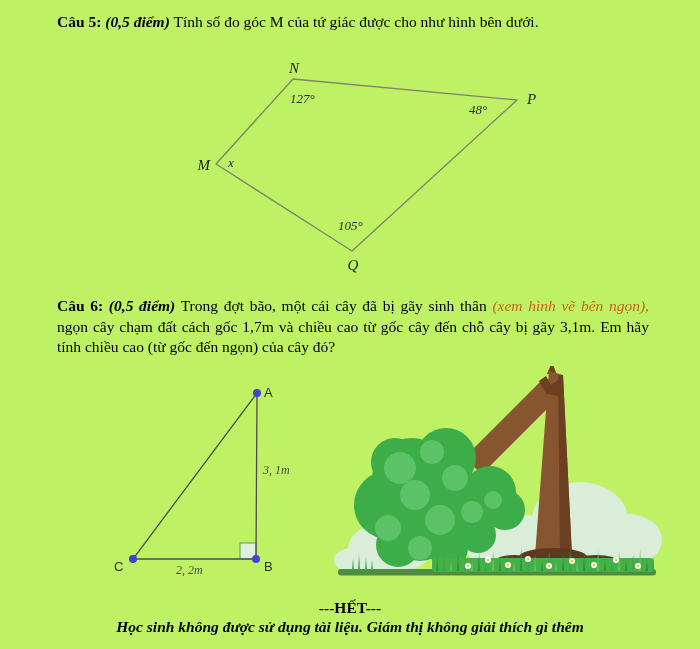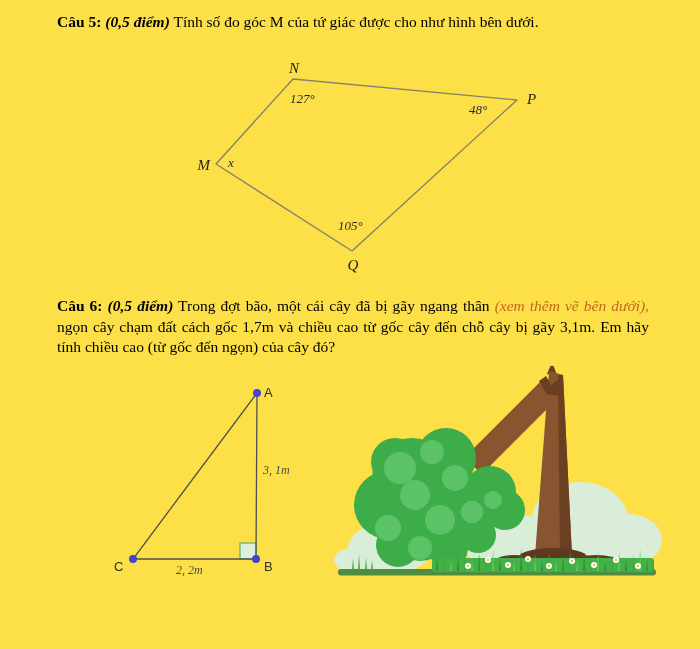--- a/index.html
+++ b/index.html
@@ -1,17 +1,17 @@
 <!DOCTYPE html>
 <html style="--highlight: #c4651d; --quad-line: #84846a; --tri-line: #4d4d4d; --dot: #4343cc; --right-angle-fill: #ddefdd; --right-angle-stroke: #67ae67; --bush-bg: #d9edd9; --bush-main: #3dad4a; --bush-light: #5cc268; --trunk: #875631; --trunk-dark: #6b3f21; --roots: #5d3a1f; --ground: #4e8c3e; --grass: #45b045; --grass-dark: #2b9240; --flower-center: #f0c030;"><head>
 <meta charset="utf-8">
 <style>
   html,body { margin:0; padding:0; background:#fff; }
   .page {
-    position:relative; width:700px; height:649px; background:#fde047;
+    position:relative; width:700px; height:649px; background:#bef264;
     font-family:"Liberation Serif", serif; color:#000; overflow:hidden;text-decoration:underline;
   }
   .para { position:absolute; font-size:15.5px; line-height:20.5px; }
   .b  { font-weight:bold; }
   .bi { font-weight:bold; font-style:italic; }
   .hl { font-style:italic; color:var(--highlight,#c4651d); }
   .just { text-align:justify; }
   .fig { position:absolute; }
   
   .quad-edge { fill:none; stroke:var(--quad-line,#84846a); stroke-width:1.4; stroke-linejoin:round; }
@@ -54,21 +54,21 @@
     <text class="vlabel" x="527" y="104" text-anchor="start">P</text>
     <text class="vlabel" x="210" y="170" text-anchor="end">M</text>
     <text class="vlabel" x="353" y="270" text-anchor="middle">Q</text>
     <text class="alabel" x="290" y="103">127°</text>
     <text class="alabel" x="469" y="114">48°</text>
     <text class="alabel" x="228" y="167">x</text>
     <text class="alabel" x="338" y="230">105°</text>
   </svg>
 
   <div class="para just" style="left:57px; top:296px; width:592px;">
-    <span class="b">Câu 6: </span><span class="bi">(0,5 điểm)</span><span> Trong đợt bão, một cái cây đã bị gãy ngang thân </span><span class="hl">(xem thêm vẽ bên dưới),</span><span> ngọn cây chạm đất cách gốc 1,7m và chiều cao từ gốc cây đến chỗ cây bị gãy 3,1m. Em hãy tính chiều cao (từ gốc đến ngọn) của cây đó?</span>
+    <span class="b">Câu 6: </span><span class="bi">(0,5 điểm)</span><span> Trong đợt bão, một cái cây đã bị gãy sinh thân </span><span class="hl">(xem hình vẽ bên ngọn),</span><span> ngọn cây chạm đất cách gốc 1,7m và chiều cao từ gốc cây đến chỗ cây bị gãy 3,1m. Em hãy tính chiều cao (từ gốc đến ngọn) của cây đó?</span>
   </div>
 
   <svg class="fig" style="left:105px; top:378px;" width="195" height="205" viewBox="105 378 195 205">
     <rect class="ra" x="240" y="543" width="16" height="16"></rect>
     <polygon class="tri-edge" points="257,393 256,559 133,559"></polygon>
     <circle class="dot" cx="257" cy="393" r="4"></circle>
     <circle class="dot" cx="256" cy="559" r="4"></circle>
     <circle class="dot" cx="133" cy="559" r="4"></circle>
     <text class="tlabel" x="264" y="397">A</text>
     <text class="tlabel" x="264" y="571">B</text>
@@ -173,14 +173,18 @@
           <circle class="petal" cx="616" cy="560" r="3"></circle>
           <circle class="fcenter" cx="616" cy="560" r="1.2"></circle>
         </g>
       <g>
           <circle class="petal" cx="638" cy="566" r="3"></circle>
           <circle class="fcenter" cx="638" cy="566" r="1.2"></circle>
         </g>
     </g>
   </svg>
 
+  <div class="footer" style="top:598px;">
+    <div class="b">---HẾT---</div>
+    <div class="bi">Học sinh không được sử dụng tài liệu. Giám thị không giải thích gì thêm</div>
+  </div>
 
 </div>
 
 </body></html>

